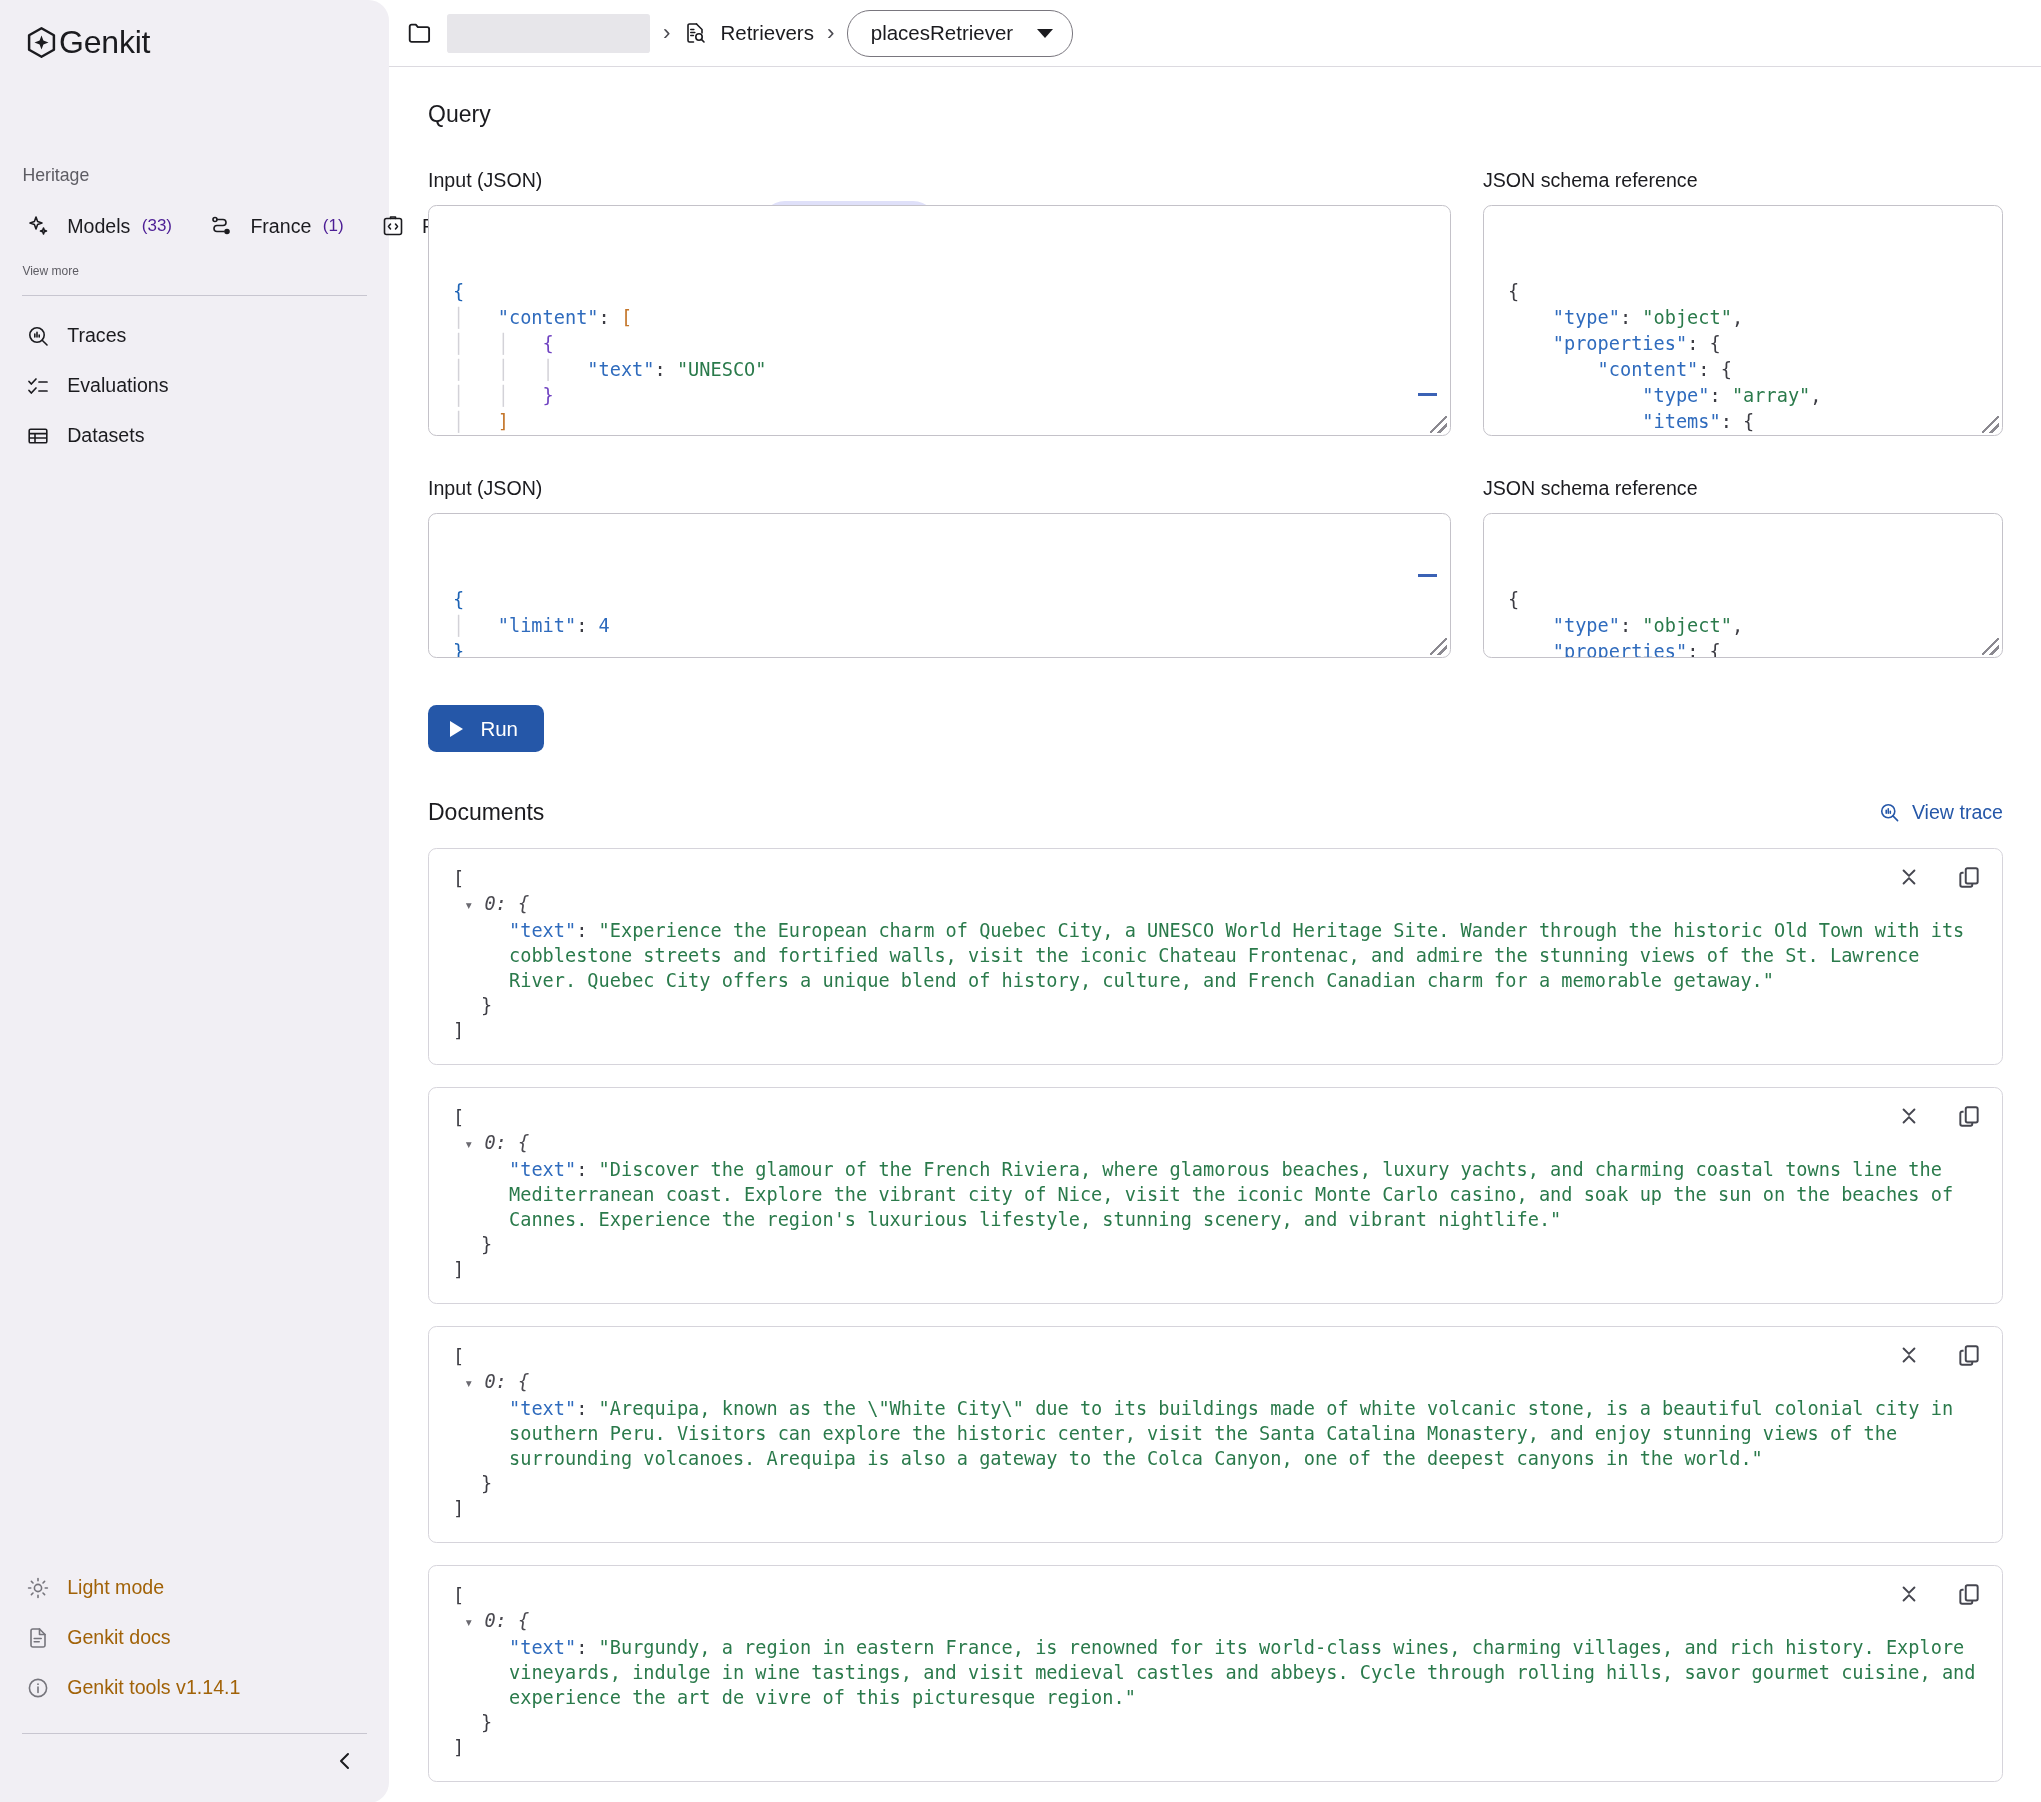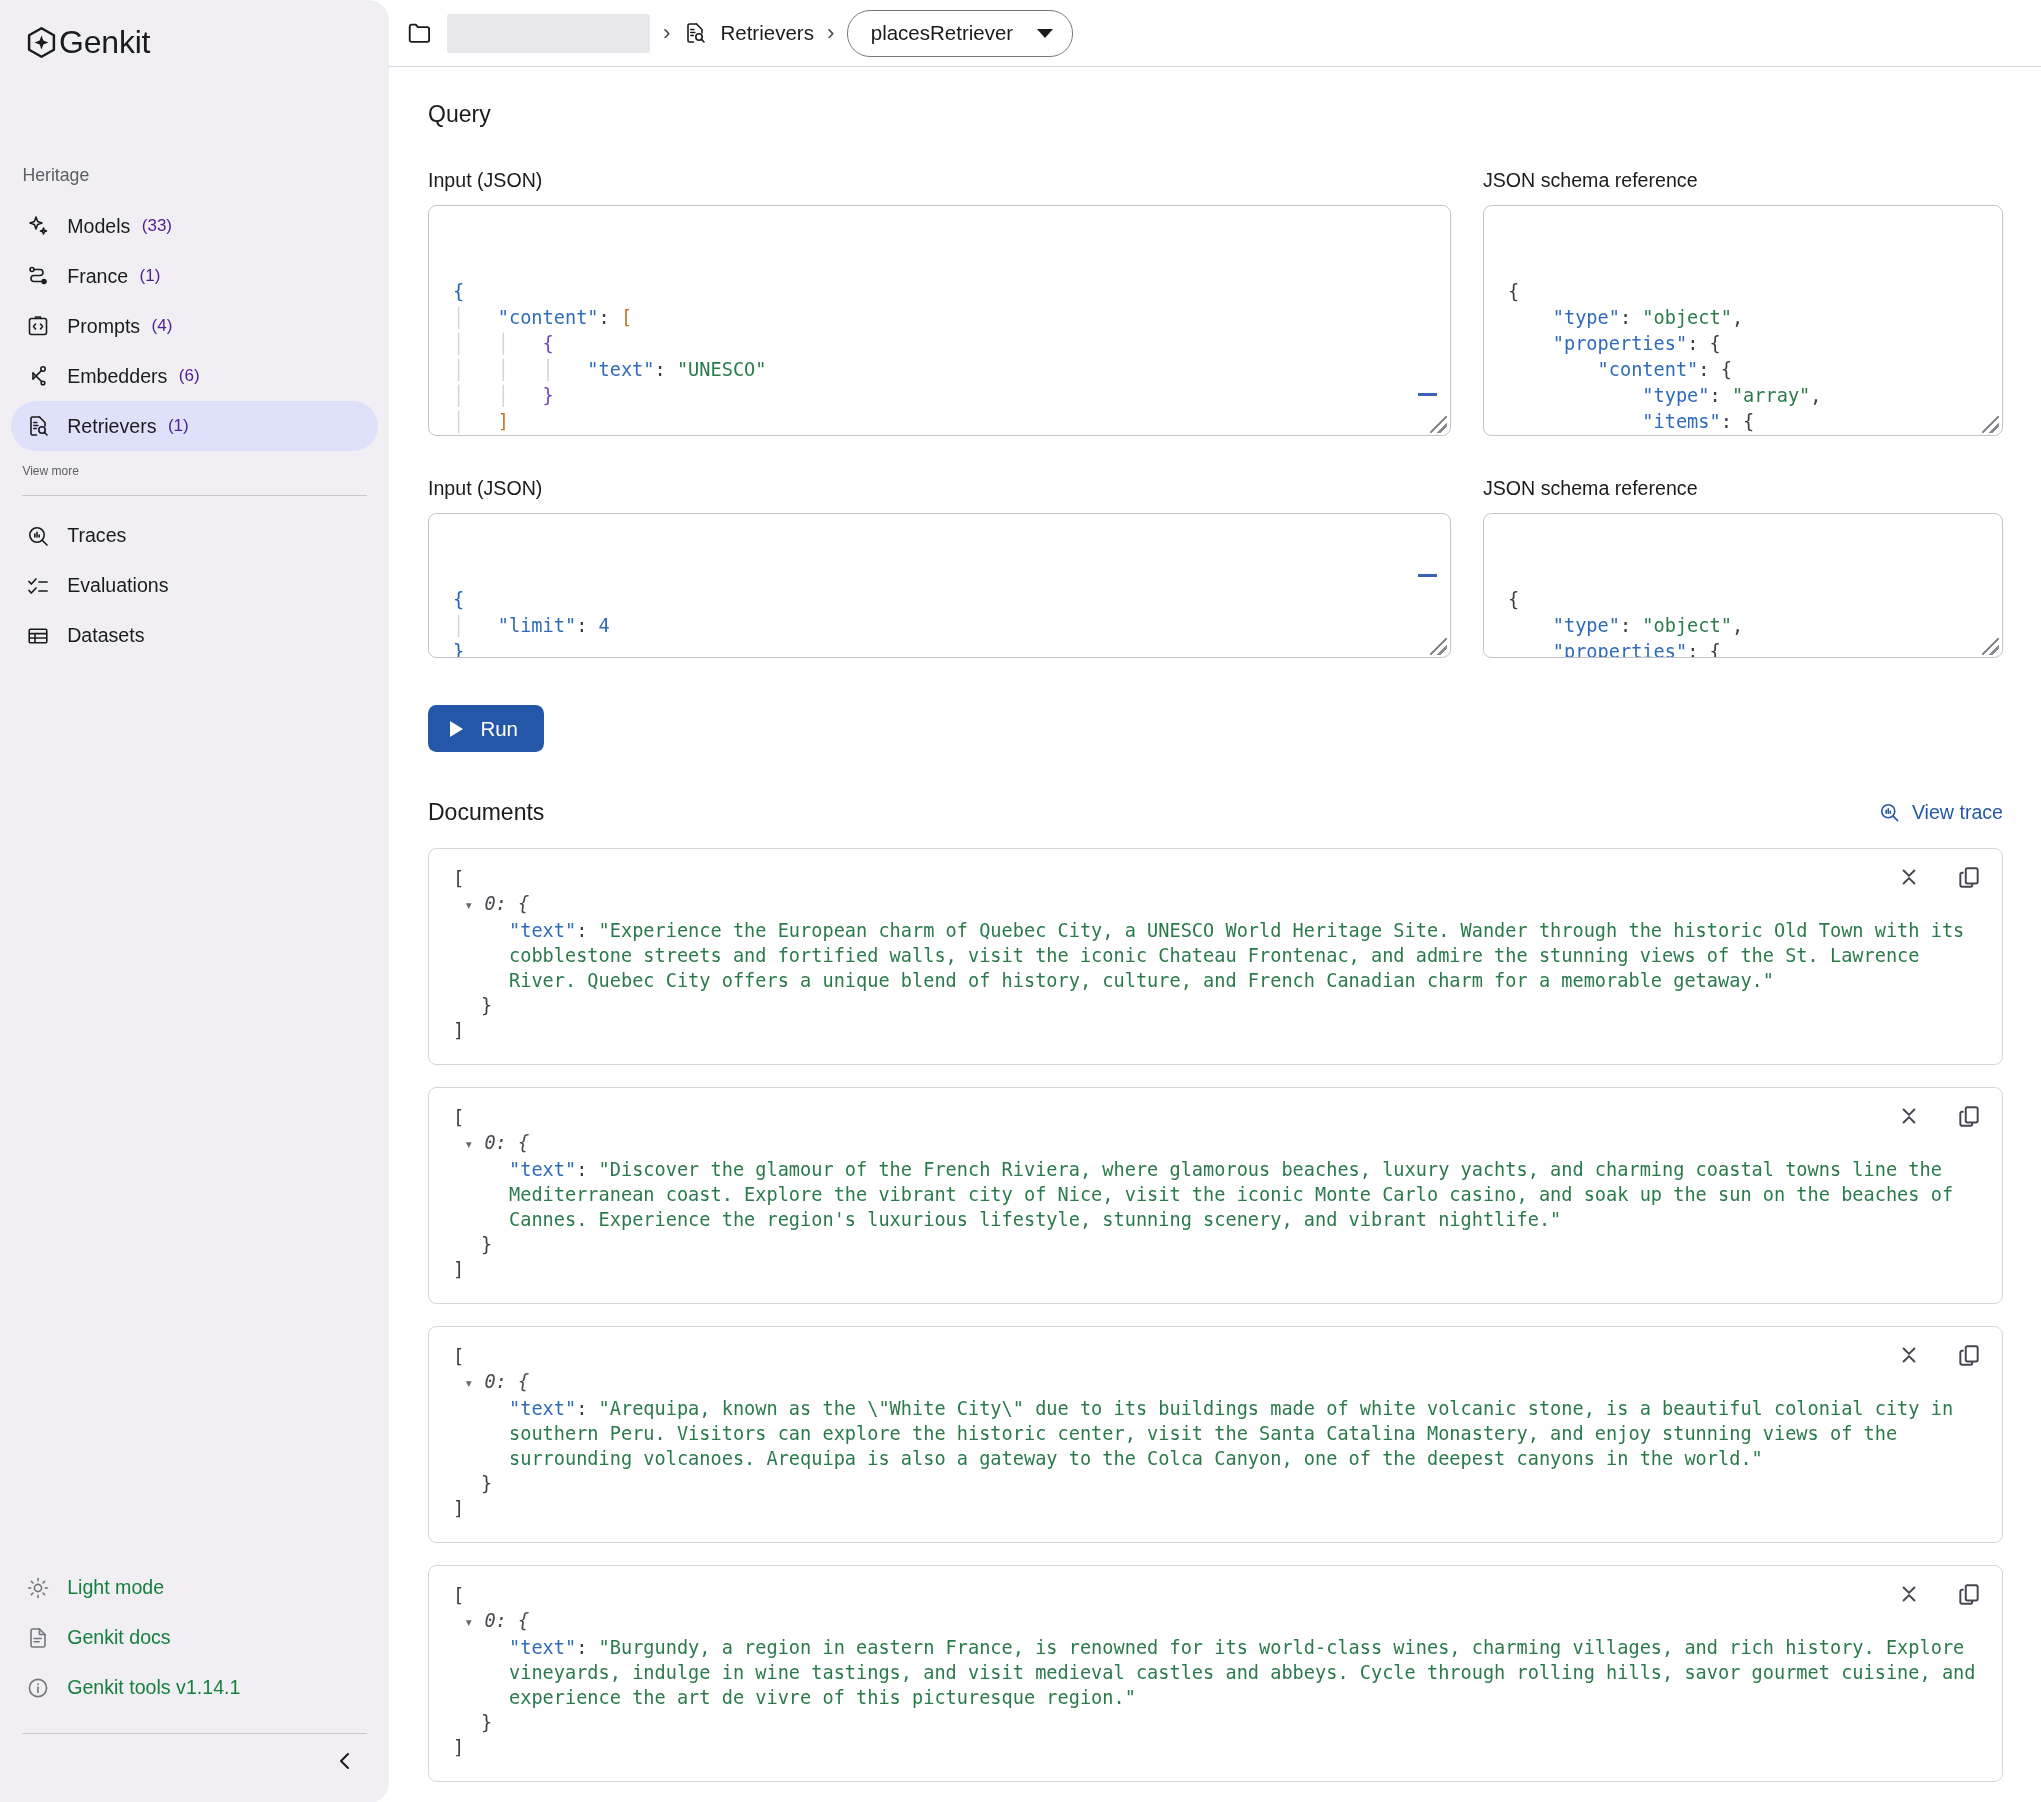--- a/index.html
+++ b/index.html
@@ -17,36 +17,36 @@
     background: #f1eff4;
     border-radius: 0 20.5px 20.5px 0;
     display: flex; flex-direction: column;
     padding: 0 0 0 0;
     position: relative;
   }
   .brand { display: flex; align-items: center; padding: 24px 0 0 24px; }
   .brand-name { font-size: 32px; color: #1b1b1f; letter-spacing: -0.2px; }
   .section-label { font-size: 17.7px; color: #5d5c63; padding: 0 0 0 22.4px; margin-top: 104px; }
 
-  .nav { margin-top: 15px; display: flex; flex-direction: column; }
+  .nav { margin-top: 15px; display: flex; flex-direction: row; }
   .nav-item {
     display: flex; align-items: center; gap: 17px;
     height: 50px; margin: 0 11.2px 0 11.2px; padding-left: 15px;
     border-radius: 25px; cursor: pointer;
   }
   .nav-item .label { font-size: 19.6px; color: #1b1b1f; }
   .nav-item .count { font-size: 17px; color: #4c1d95; margin-left: -5.6px; }
   .nav-item.active { background: #dfe0f9; }
   .view-more { font-size: 12px; color: #5d5c63; padding-left: 22.4px; margin-top: 13px; cursor: pointer; }
   .divider { height: 0.9px; background: #c8c6d0; margin: 17px 22.4px 0 22.4px; }
 
   .nav2 { margin-top: 15px; display: flex; flex-direction: column; }
 
   .footer { margin-top: auto; padding-bottom: 9.3px; }
-  .footer .nav-item .label { color: #15803d; font-size: 19.6px; }
+  .footer .nav-item .label { color: #a16207; font-size: 19.6px; }
   .collapse-row { display: flex; justify-content: flex-end; padding: 15px 32px 20.5px 0; }
   .collapse-btn { cursor: pointer; }
 
   .icon { display: inline-flex; align-items: center; justify-content: center; width: 24px; height: 24px; flex: 0 0 24px; }
   .icon svg { display: block; }
 
   
   .main { flex: 1 1 auto; display: flex; flex-direction: column; background: #ffffff; min-width: 0; }
 
   .topbar {

